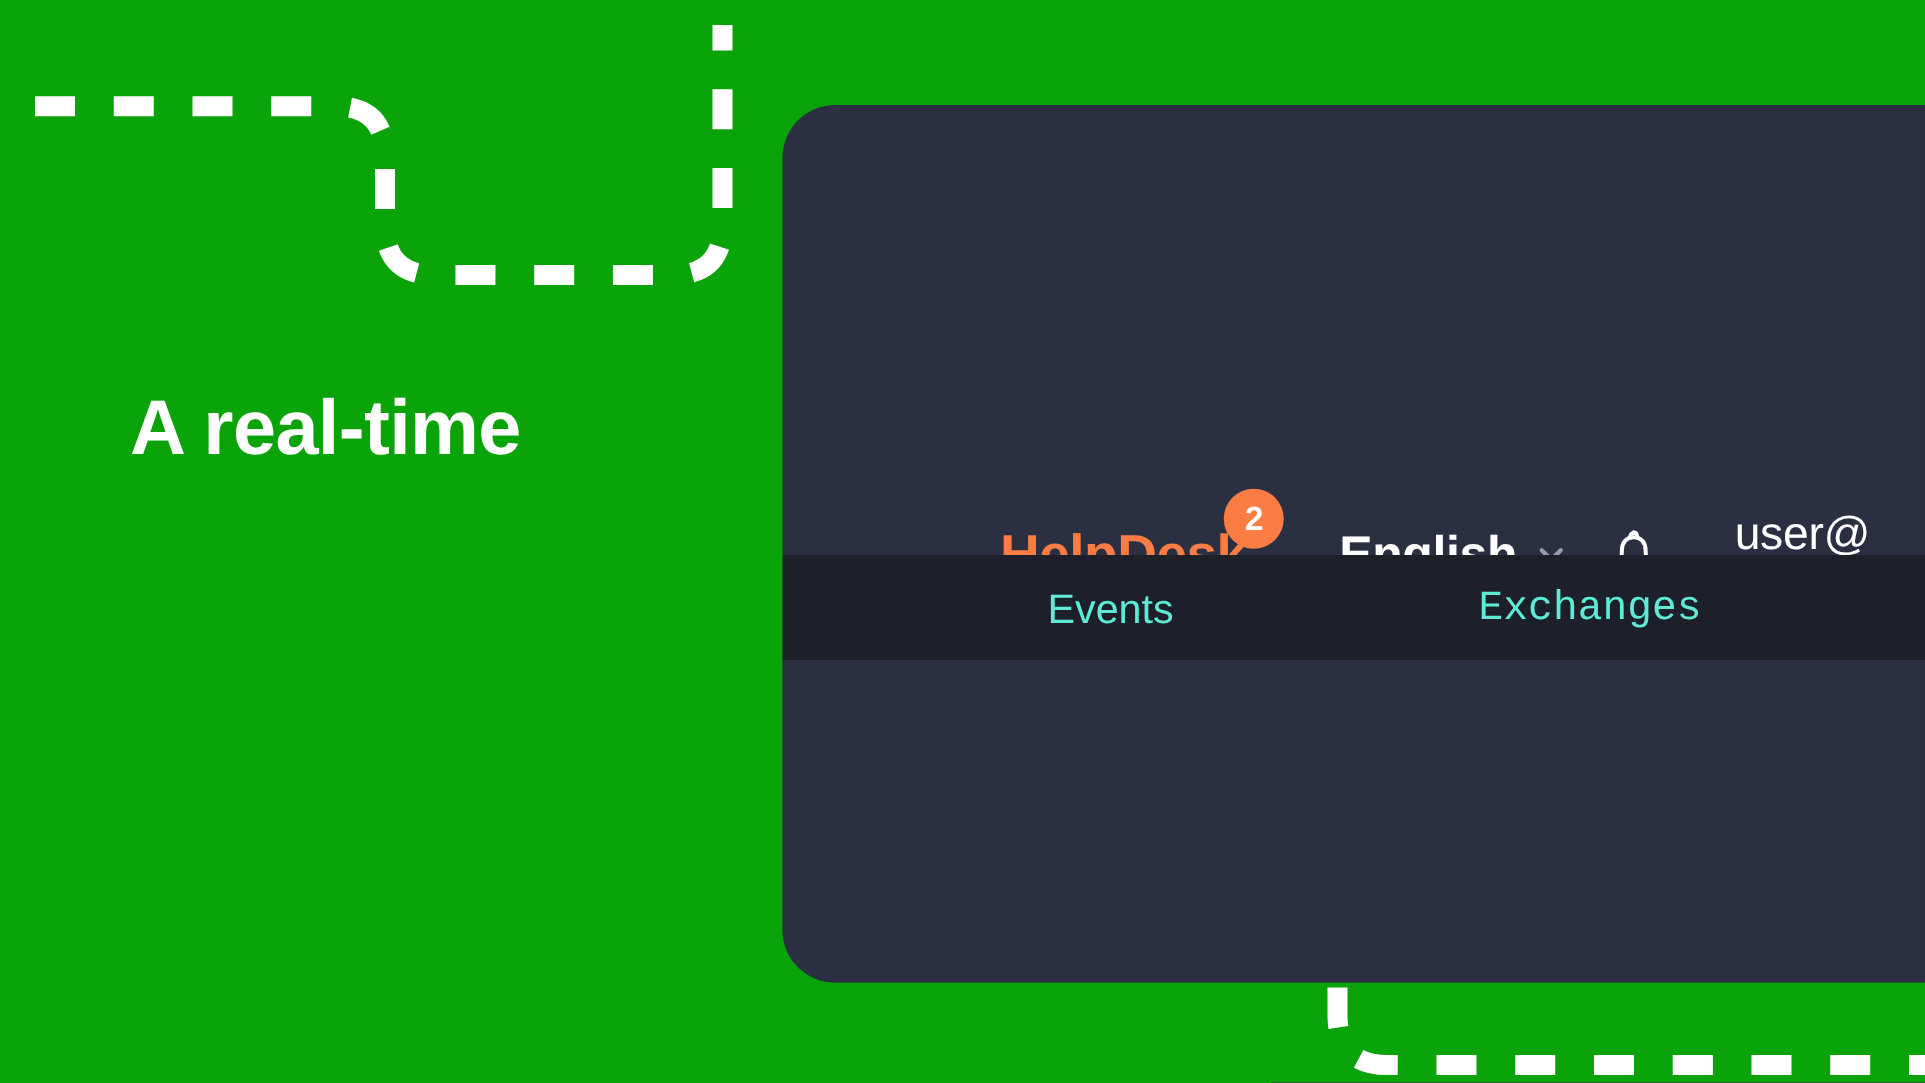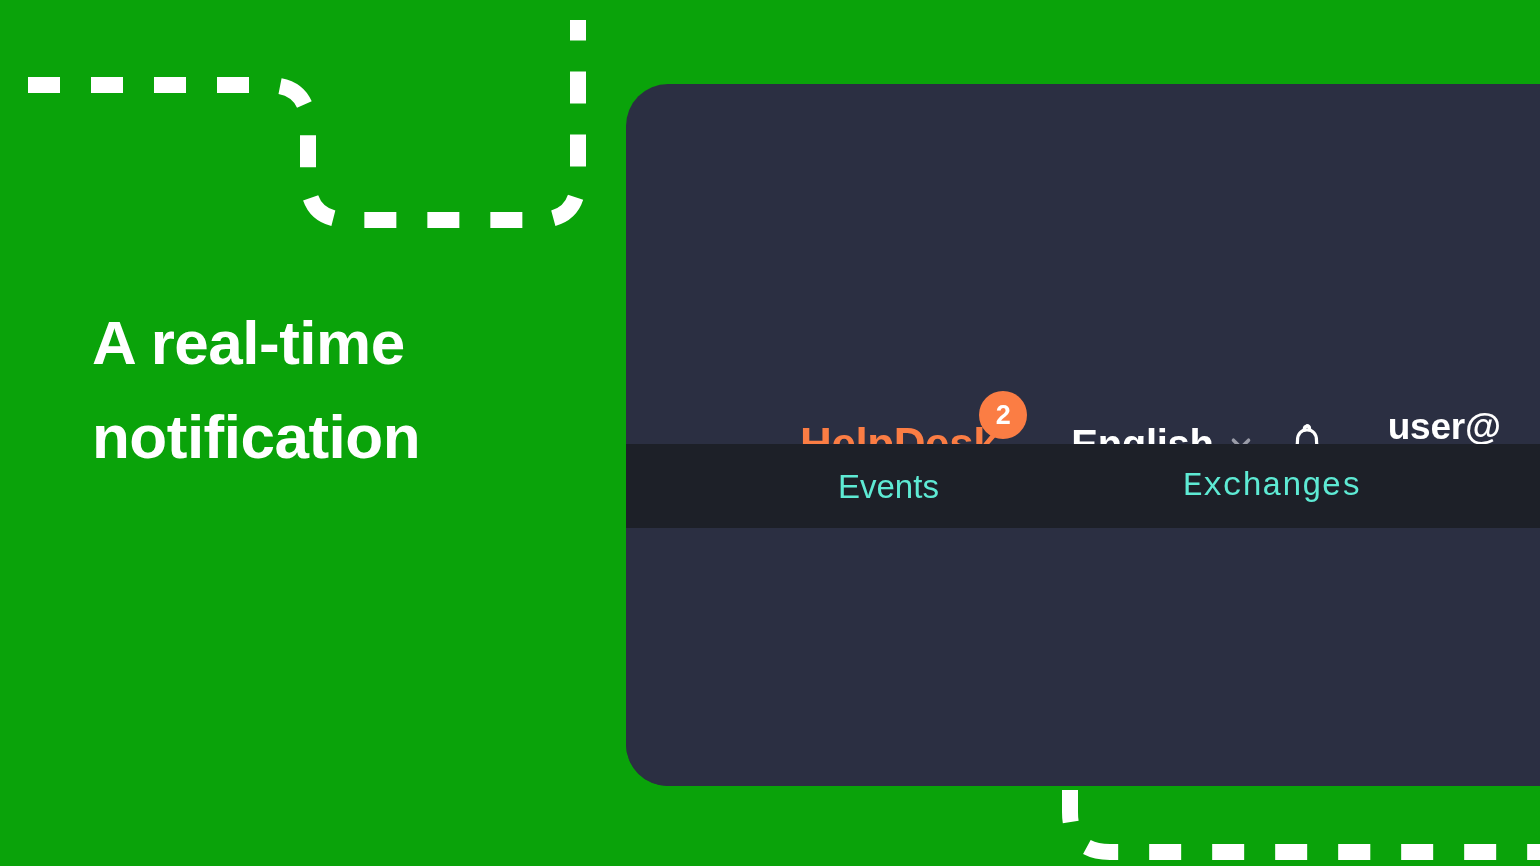--- a/index.html
+++ b/index.html
@@ -33,21 +33,21 @@
     left: 92px;
     top: 296px;
     width: 520px;
     z-index: 3;
     color: #ffffff;
     font-size: 62px;
     font-weight: 700;
     line-height: 94px;
     letter-spacing: -0.5px;
   }
-  .headline-line { display: block; white-space: nowrap; }
+  .headline-line { display: block; white-space: nowrap; margin-left: 12px; }
 
   
   .app-card {
     position: absolute;
     left: 626px;
     top: 84px;
     width: 960px;   
     height: 702px;
     background: #2b2f42;
     border-radius: 42px;
@@ -129,21 +129,21 @@
   .user-block {
     margin-left: 58px;
     display: flex;
     flex-direction: column;
     justify-content: center;
     gap: 4px;
   }
   .user-email {
     color: #ffffff;
     font-size: 37px;
-    font-weight: 700;
+    font-weight: 400;
     line-height: 1.05;
     white-space: nowrap;
     letter-spacing: -0.2px;
   }
   .user-role {
     color: #9a9ca8;
     font-size: 27px;
     font-weight: 400;
     line-height: 1.05;
     white-space: nowrap;
@@ -185,21 +185,20 @@
 
 <svg class="decor-layer" viewBox="0 0 1540 866" width="1540" height="866" fill="none" aria-hidden="true">
 
   <path d="M 28 85 H 268 Q 308 85 308 125 V 180 Q 308 220 348 220 H 538 Q 578 220 578 180 V 20" stroke="#ffffff" stroke-width="16" stroke-dasharray="32 31" stroke-linecap="butt" fill="none"></path>
 
   <path d="M 1070 790 V 812 Q 1070 852 1110 852 H 1348 Q 1388 852 1388 852 H 1540" stroke="#ffffff" stroke-width="16" stroke-dasharray="32 31" stroke-linecap="butt" fill="none"></path>
 </svg>
 
 <h1 class="headline">
   <span class="headline-line">A real-time</span>
-  <span class="headline-line">notification</span>
 </h1>
 
 <div class="app-card">
 
   <div class="topbar-row">
 
     <div class="brand-wrap">
       <span class="brand">HelpDesk</span>
       <span class="brand-badge">2</span>
     </div>

